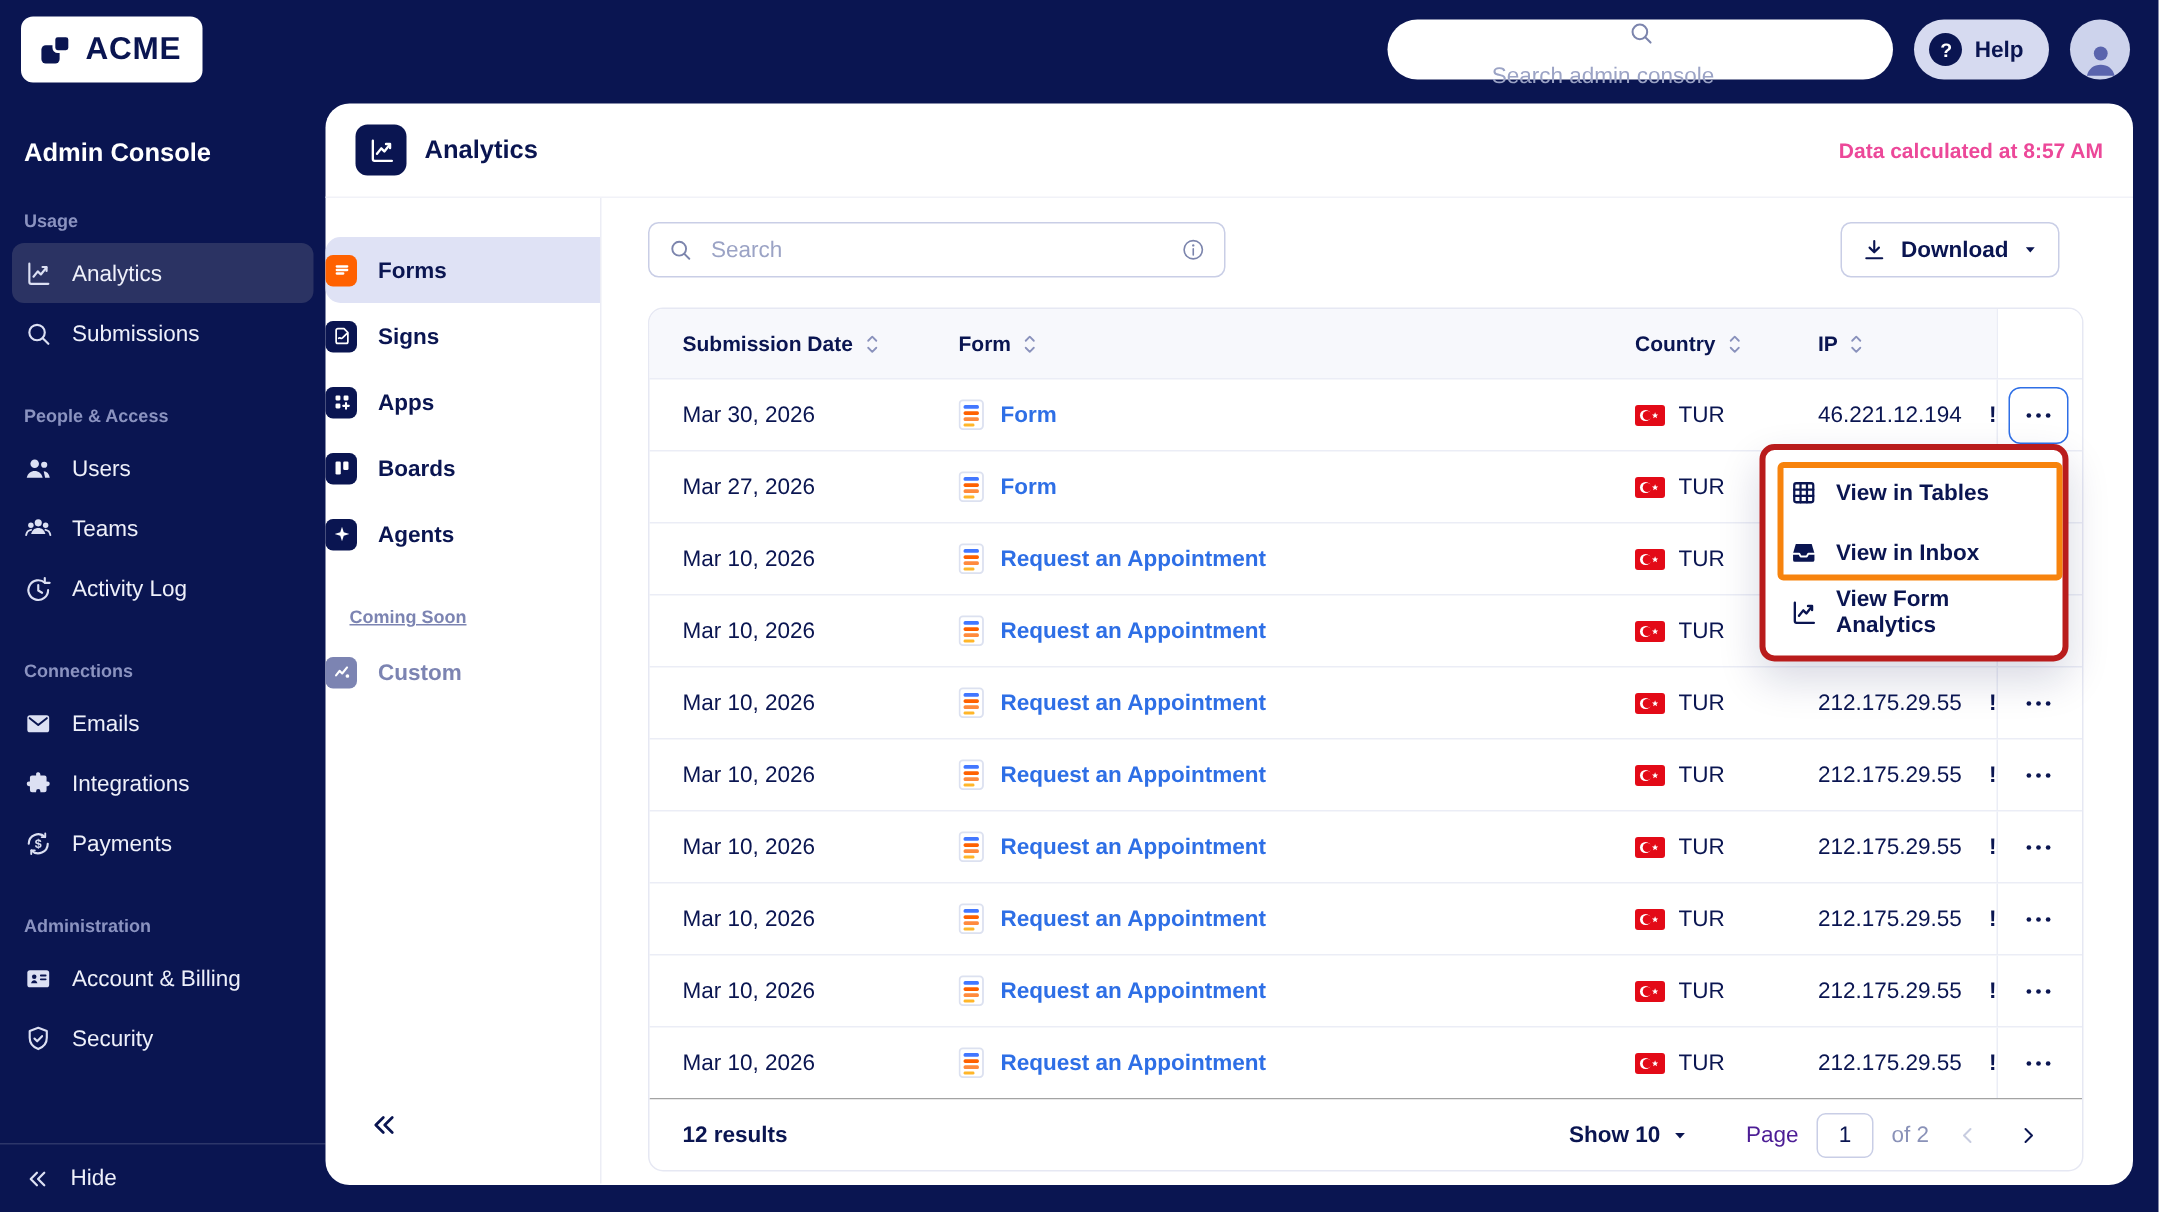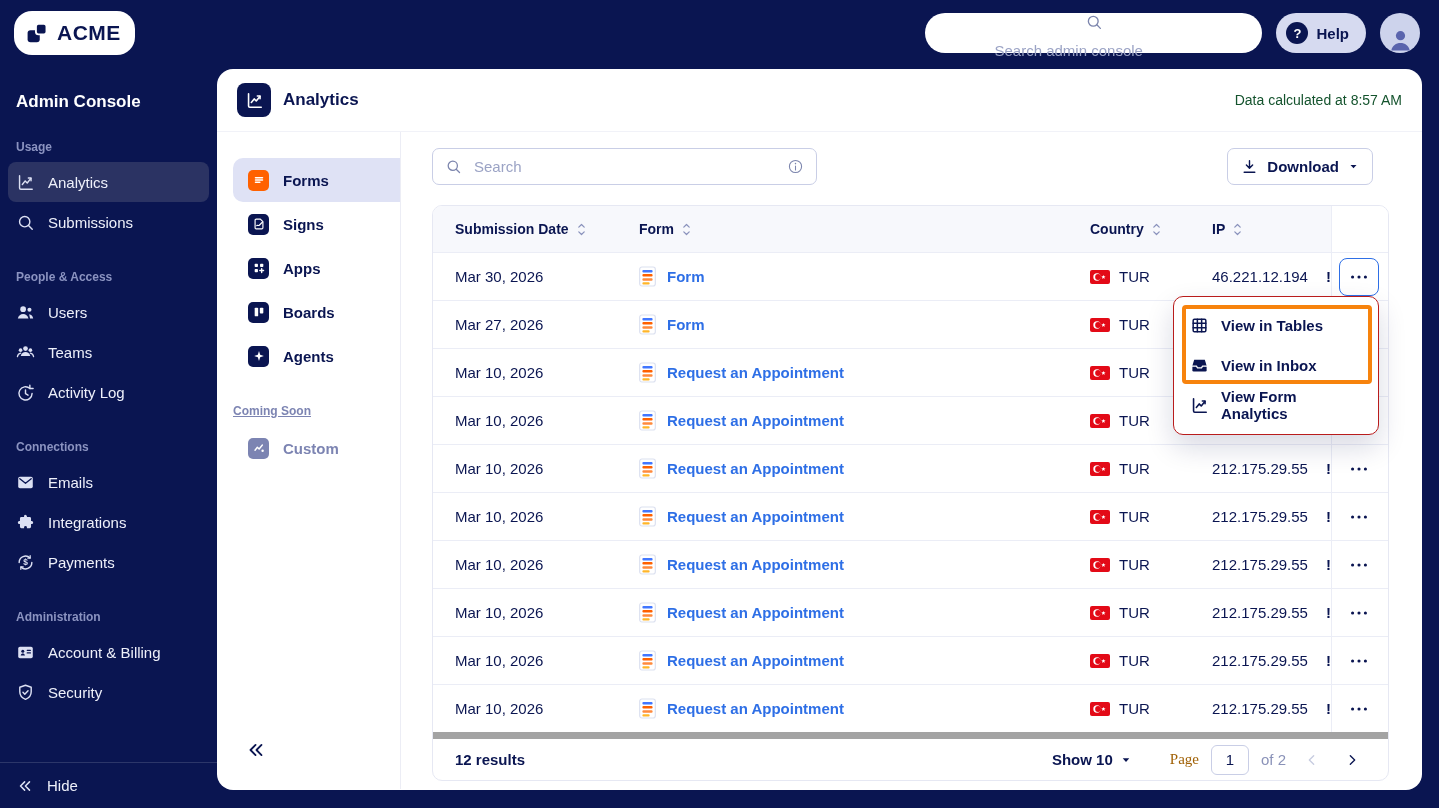--- a/index.html
+++ b/index.html
@@ -6,21 +6,21 @@
   html,body { margin:0; padding:0; }
   body {
     position:relative; width:1439px; height:808px; overflow:hidden;
     background:#0A1551; font-family:"Liberation Sans", sans-serif; color:#0A1551;
   }
   .ic { display:inline-flex; flex:none; }
   .ic svg { width:100%; height:100%; display:block; }
 
   
   .topbar { position:absolute; top:0; left:0; right:0; height:66px; display:flex; align-items:center; padding:0 19px 0 14px; }
-  .logo { background:#fff; border-radius:18px; height:44px; padding:0 14px 0 10px; display:flex; align-items:center; gap:6px; cursor:pointer; }
+  .logo { background:#fff; border-radius:8px; height:44px; padding:0 14px 0 10px; display:flex; align-items:center; gap:6px; cursor:pointer; }
   .logo .ic { width:27px; height:27px; color:#0A1551; }
   .logo-text { font-size:21px; font-weight:800; color:#0A1551; letter-spacing:.5px; }
   .tb-right { margin-left:auto; display:flex; align-items:center; gap:14px; }
   .tb-search { width:337px; height:40px; background:#fff; border-radius:20px; display:flex; align-items:center; gap:10px; padding:0 14px;flex-direction:column; }
   .tb-search .ic { width:18px; height:18px; color:#7C85AD; }
   .tb-search input { border:none; outline:none; flex:1; font-size:15px; color:#0A1551; font-family:inherit; background:transparent; }
   input::placeholder { color:#9BA3C5; }
   .help { height:40px; border:none; border-radius:20px; background:#D6DAF0; display:flex; align-items:center; gap:8px; padding:0 17px 0 10px; font-family:inherit; font-size:15px; font-weight:700; color:#0A1551; cursor:pointer; }
   .q { width:22px; height:22px; border-radius:50%; background:#0A1551; color:#fff; font-size:13px; font-weight:700; display:flex; align-items:center; justify-content:center; }
   .avatar { width:40px; height:40px; border-radius:50%; background:#CDD3EC; display:flex; align-items:flex-end; justify-content:center; overflow:hidden; cursor:pointer; }
@@ -35,26 +35,26 @@
   .side-item .ic { width:19px; height:19px; color:#DCE0F3; }
   .sb-hide { position:absolute; bottom:0; left:0; right:0; height:46px; border-top:1px solid rgba(255,255,255,.14); display:flex; align-items:center; gap:13px; padding:0 16px; font-size:15px; color:#EEF0FA; cursor:pointer; }
   .sb-hide .ic { width:18px; height:18px; color:#DCE0F3; }
 
   
   .card { position:absolute; left:217px; top:69px; width:1205px; height:721px; background:#fff; border-radius:16px; }
   .card-head { height:63px; display:flex; align-items:center; gap:12px; padding:0 20px; border-bottom:1px solid #F1F2F8; }
   .tile-lg { width:34px; height:34px; border-radius:8px; background:#0A1551; color:#fff; display:flex; align-items:center; justify-content:center; }
   .tile-lg svg { width:19px; height:19px; }
   .card-title { font-size:17px; font-weight:700; color:#0A1551; }
-  .calc { margin-left:auto; font-size:14px; font-weight:400; color:#14532d;text-align:center; }
+  .calc { margin-left:auto; font-size:14px; font-weight:700; color:#ec4899;text-align:center; }
   .card-body { display:flex; height:657px; }
 
   
   .subnav { width:184px; border-right:1px solid #ECEDF5; padding-top:26px; position:relative; flex:none; }
-  .sn-item { height:44px; margin-left:16px; border-radius:10px 0 0 10px; display:flex; align-items:center; gap:14px; padding-left:15px; font-size:15px; font-weight:600; color:#0A1551; cursor:pointer; }
+  .sn-item { height:44px; border-radius:10px 0 0 10px; display:flex; align-items:center; gap:14px; font-size:15px; font-weight:600; color:#0A1551; cursor:pointer; }
   .sn-item.active { background:#DFE2F5; }
   .sn-item.muted { color:#7C84B2; }
   .tile { width:21px; height:21px; border-radius:5px; display:flex; align-items:center; justify-content:center; color:#fff; }
   .tile svg { width:14px; height:14px; }
   .tile.orange { background:#FF6100; } .tile.navy { background:#0A1551; } .tile.slate { background:#7C84B2; }
   .sn-label { font-size:12px; font-weight:700; color:#7C84B2; margin:26px 0 8px 16px;text-decoration:underline; }
   .collapse { position:absolute; left:28px; bottom:28px; width:22px; height:22px; color:#0A1551; cursor:pointer; }
 
   
   .content { padding:16px 0 0 31px; }
@@ -80,34 +80,34 @@
   .cell.country { display:flex; gap:9px; align-items:center; }
   .flag { width:20px; height:14px; border-radius:2px; overflow:hidden; }
   .cell.ip { display:flex; align-items:center; height:100%; }
   .clip { margin-left:auto; width:5px; overflow:hidden; font-weight:700; white-space:nowrap; }
   .cell.actions { height:100%; border-left:1px solid #EBEDF6; display:flex; align-items:center; justify-content:center; }
   .dots { width:40px; height:38px; border:none; background:transparent; border-radius:8px; display:flex; align-items:center; justify-content:center; color:#0A1551; cursor:pointer; padding:0; }
   .dots.open { border:1px solid #2E6FE6; background:#fff; }
   .dots .ic { width:22px; height:22px; }
 
   
-  .tfoot { height:48px; display:flex; align-items:center; padding:0 22px; border-top:7px solid #a3a3a3; font-size:15px; border-radius:0 0 9px 9px; }
+  .tfoot { height:48px; display:flex; align-items:center; padding:0 22px; border-top:1px solid #a3a3a3; font-size:15px; border-radius:0 0 9px 9px; }
   .results { font-weight:700; color:#0A1551; }
   .tf-right { margin-left:auto; display:flex; align-items:center; gap:12px; }
   .show { display:flex; align-items:center; gap:7px; font-weight:600; color:#0A1551; border:none; background:none; font-family:inherit; font-size:15px; cursor:pointer; }
   .caret-sm { width:12px; height:12px; color:#0A1551; }
-  .pg-label { color:#a16207; margin-left:20px;font-family:Liberation Serif, serif; }
+  .pg-label { color:#4c1d95; margin-left:20px; }
   .page-input { width:38px; height:30px; border:1px solid #C9CEE6; border-radius:6px; text-align:center; font-family:inherit; font-size:15px; color:#0A1551; }
   .of { color:#8A92B8; }
   .nav-btn { width:28px; height:30px; border:none; background:none; display:flex; align-items:center; justify-content:center; cursor:pointer; padding:0; }
   .nav-btn .ic { width:16px; height:16px; }
   .prev { color:#C7CCE0; } .next { color:#0A1551; }
 
   
-  .menu { position:absolute; left:740px; top:90px; width:206px; background:#fff; border:1px solid #b91c1c; border-radius:10px; box-shadow:0 12px 28px rgba(10,21,81,.16); padding:8px 0 9px; z-index:10; }
+  .menu { position:absolute; left:740px; top:90px; width:206px; background:#fff; border:4px solid #b91c1c; border-radius:10px; box-shadow:0 12px 28px rgba(10,21,81,.16); padding:8px 0 9px; z-index:10; }
   .menu-item { height:40px; display:flex; align-items:center; gap:12px; padding:0 16px; font-size:15px; font-weight:700; color:#0A1551; cursor:pointer; }
   .menu-item .ic { width:19px; height:19px; color:#0A1551; }
   .annotation { position:absolute; left:8px; top:8px; width:190px; height:79px; border:4px solid #F7830D; border-radius:4px; pointer-events:none; }
 </style>
 </head>
 <body>
 
 <div class="topbar">
   <div class="logo">
     <span class="ic">

